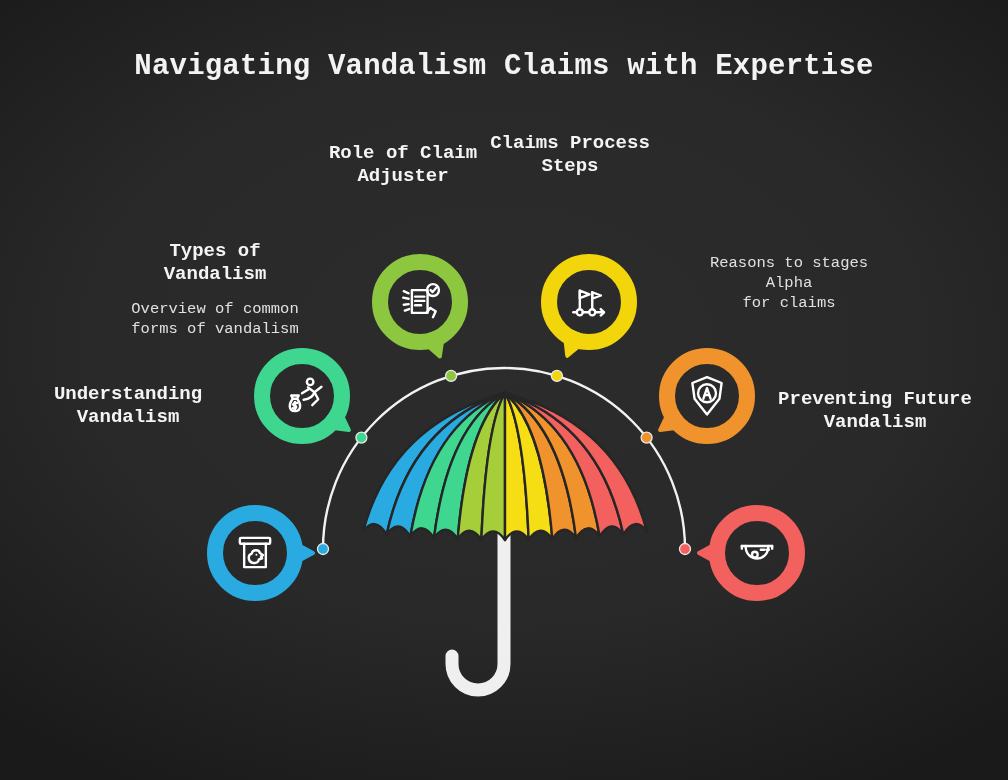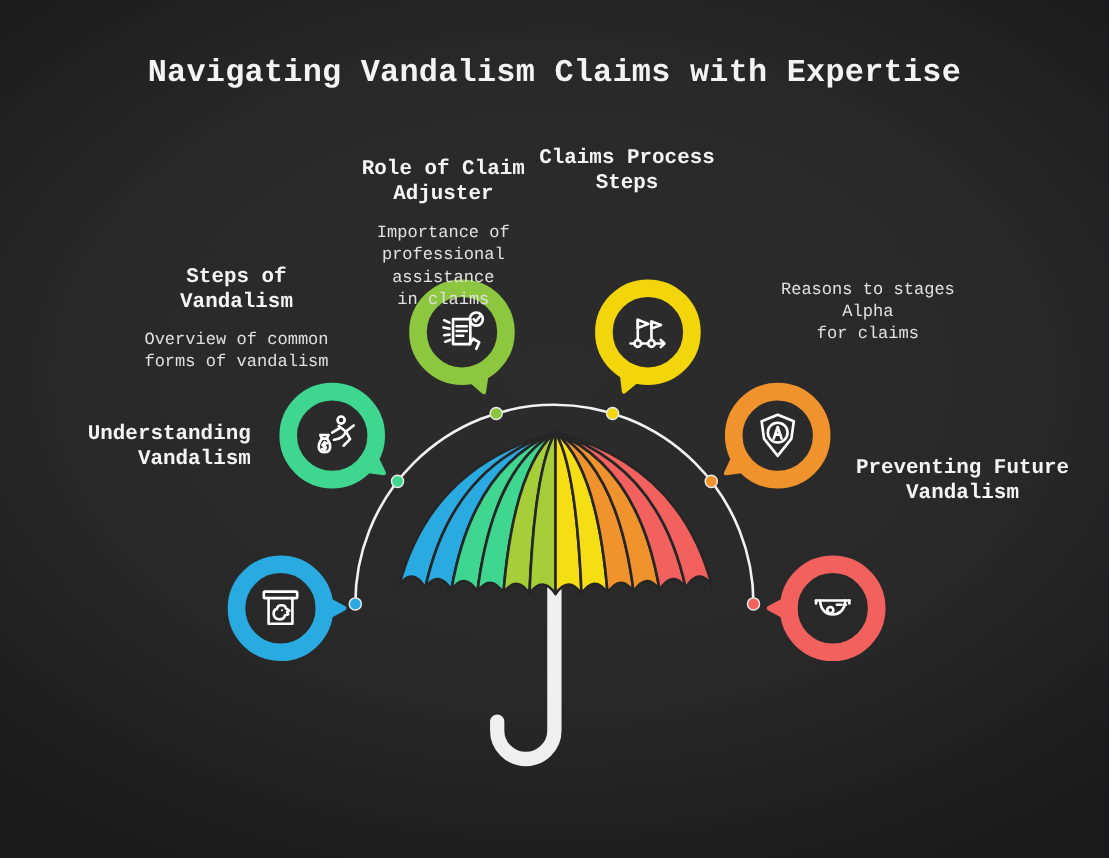--- a/index.html
+++ b/index.html
@@ -164,48 +164,45 @@
       <path d="M10 17.5 H38"></path>
       <path d="M10 17.5 V20"></path>
         <path d="M38 17.5 V20"></path>
       <path d="M13.5 17.5 C13.5 33 34.5 33 34.5 17.5"></path>
       <circle cx="22" cy="25.5" r="2.6"></circle>
       <path d="M27.5 21 H31"></path>
         <path d="M33 21 H35"></path>
     </svg>
   </div>
 
-  <div class="label" style="left:128px; top:383px; width:200px;text-align:right;">
+  <div class="label" style="left:128px; top:383px; width:200px;">
     <div class="label-title">Understanding
 Vandalism</div>
   </div>
 
   <div class="label" style="left:215px; top:240px; width:180px;">
-    <div class="label-title">Steps of
+    <div class="label-title">Types of
 Vandalism</div>
     <div class="label-desc">Overview of common
 forms of vandalism</div>
   </div>
 
   <div class="label" style="left:403px; top:108px; width:190px;margin-top:34px;">
     <div class="label-title">Role of Claim
 Adjuster</div>
-    <div class="label-desc">Importance of
-professional assistance
-in claims</div>
   </div>
 
   <div class="label" style="left:570px; top:132px; width:190px;">
     <div class="label-title">Claims Process
 Steps</div>
   </div>
 
   <div class="label" style="left:789px; top:240px; width:200px;">
     <div class="label-desc">Reasons to stages Alpha
 for claims</div>
   </div>
 
-  <div class="label" style="left:875px; top:414px; width:215px;">
+  <div class="label" style="left:875px; top:388px; width:215px;">
     <div class="label-title">Preventing Future
 Vandalism</div>
   </div>
 
 </div>
 
 </body></html>

